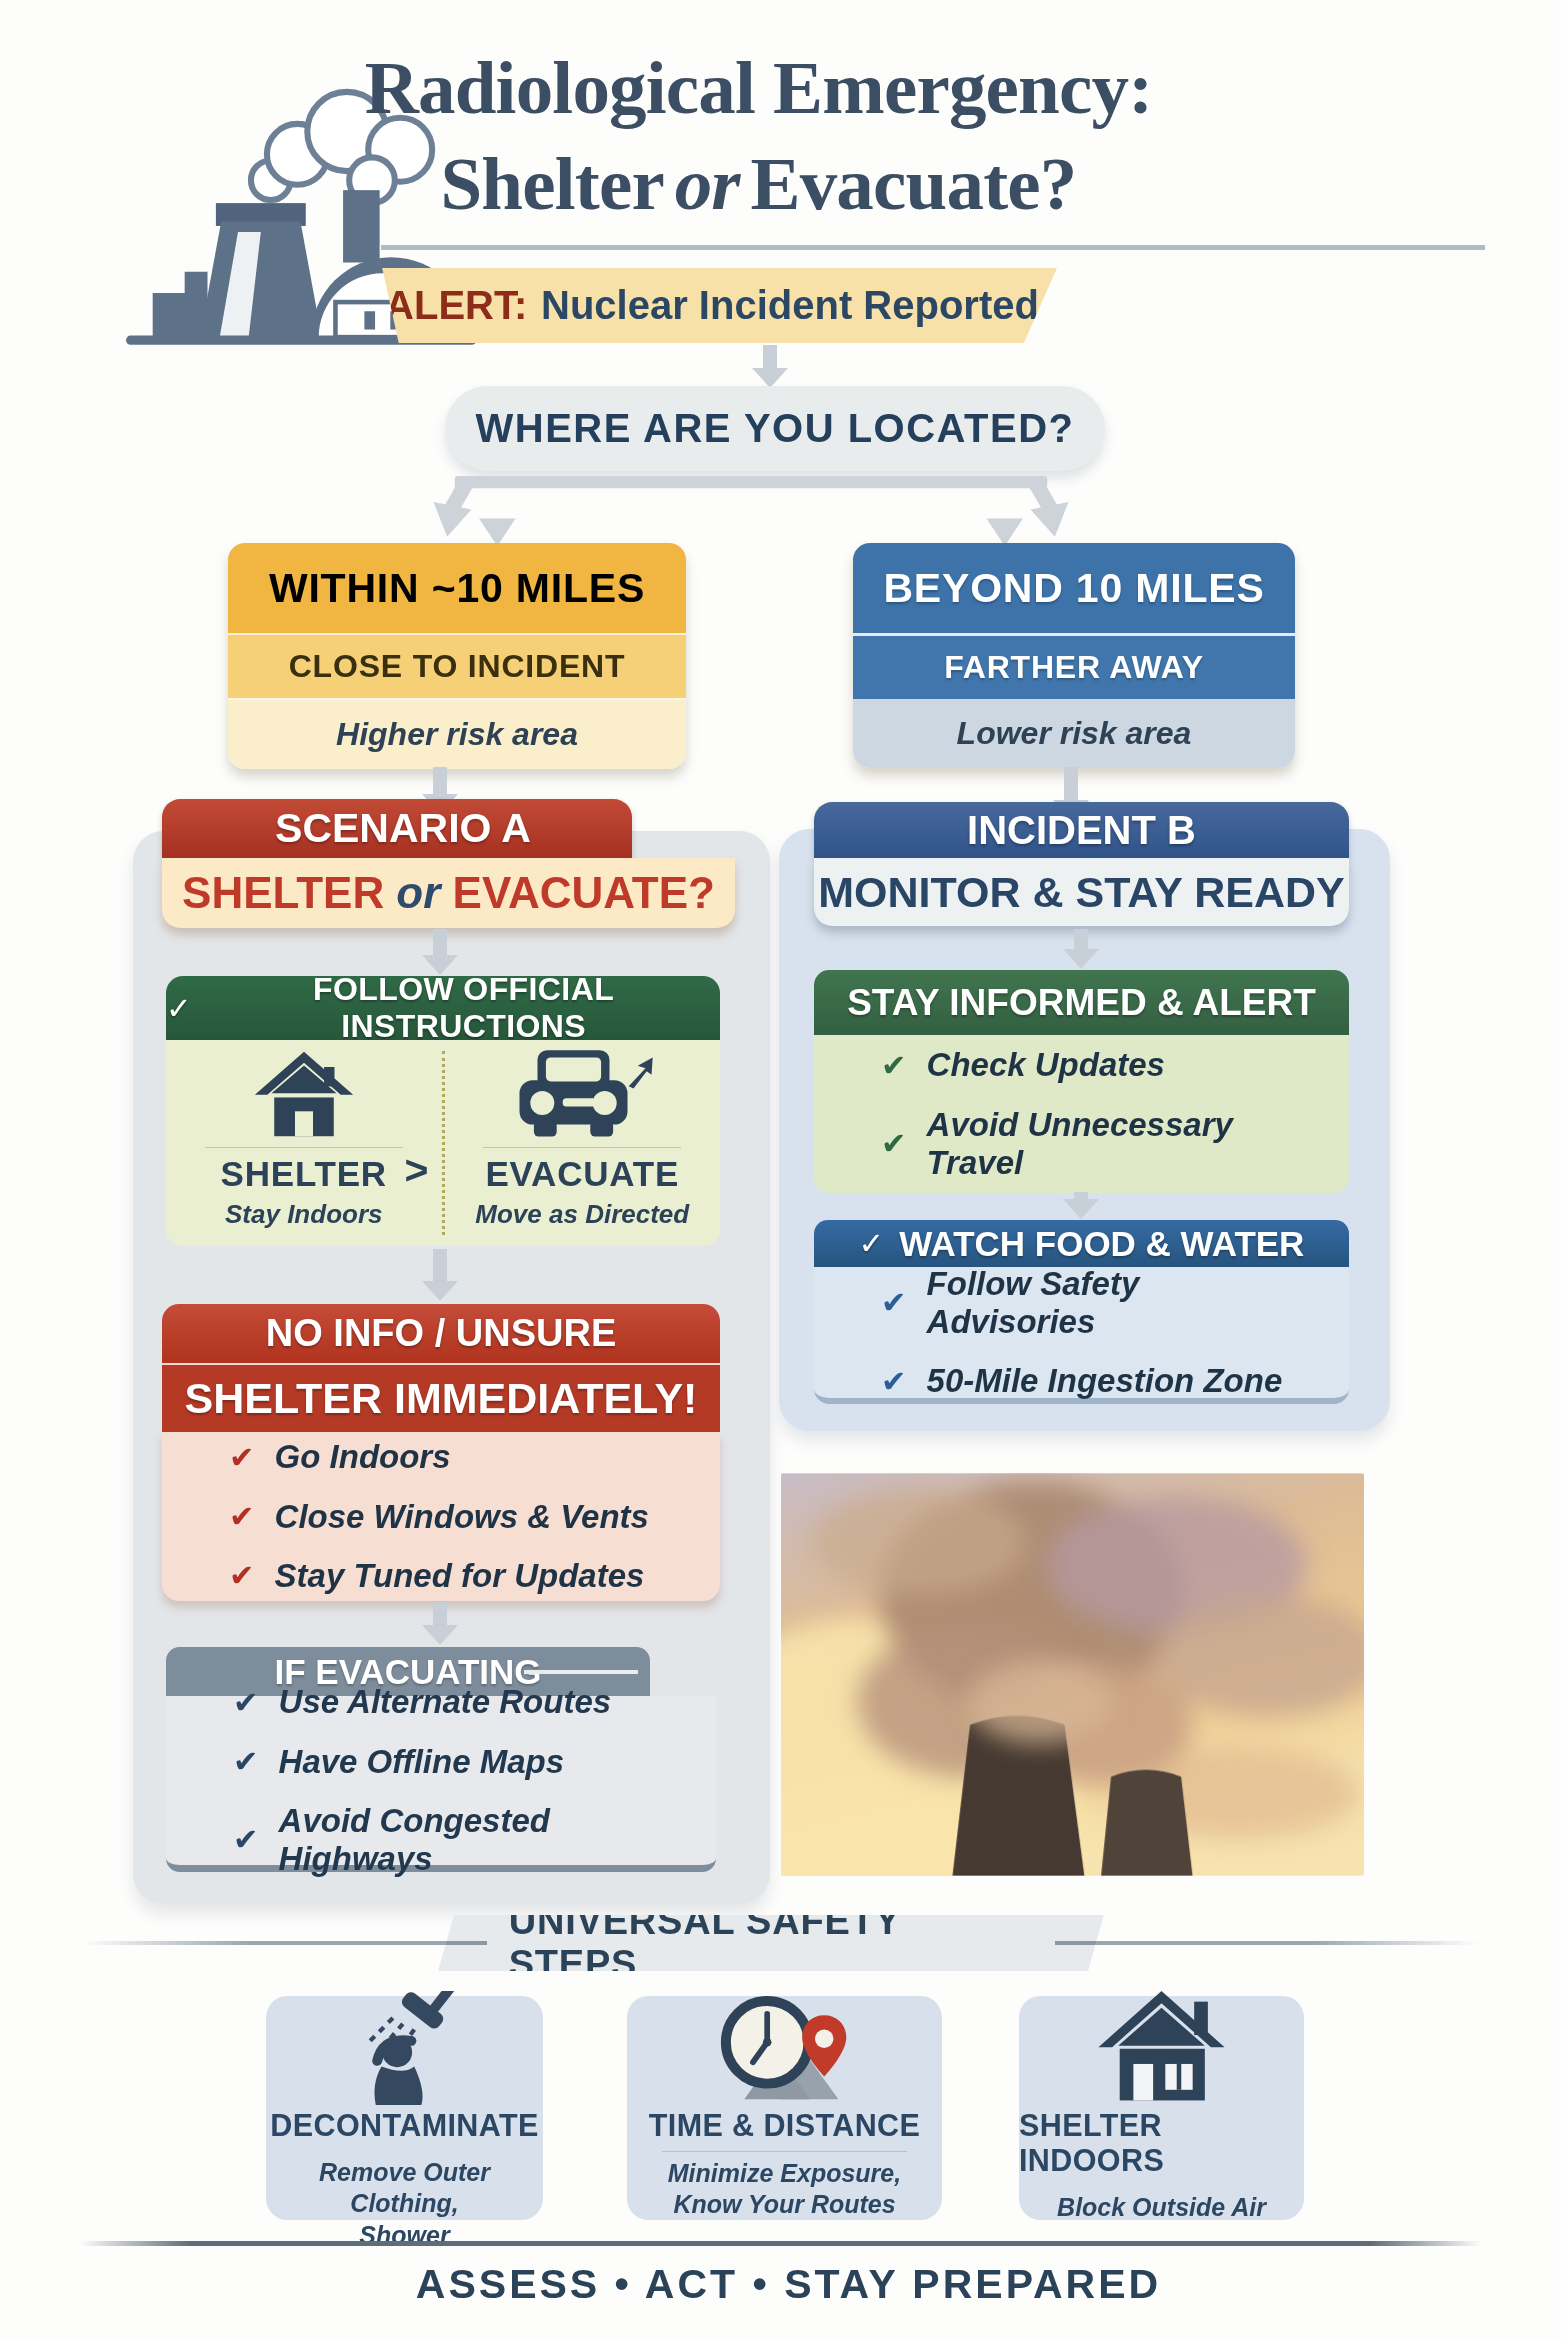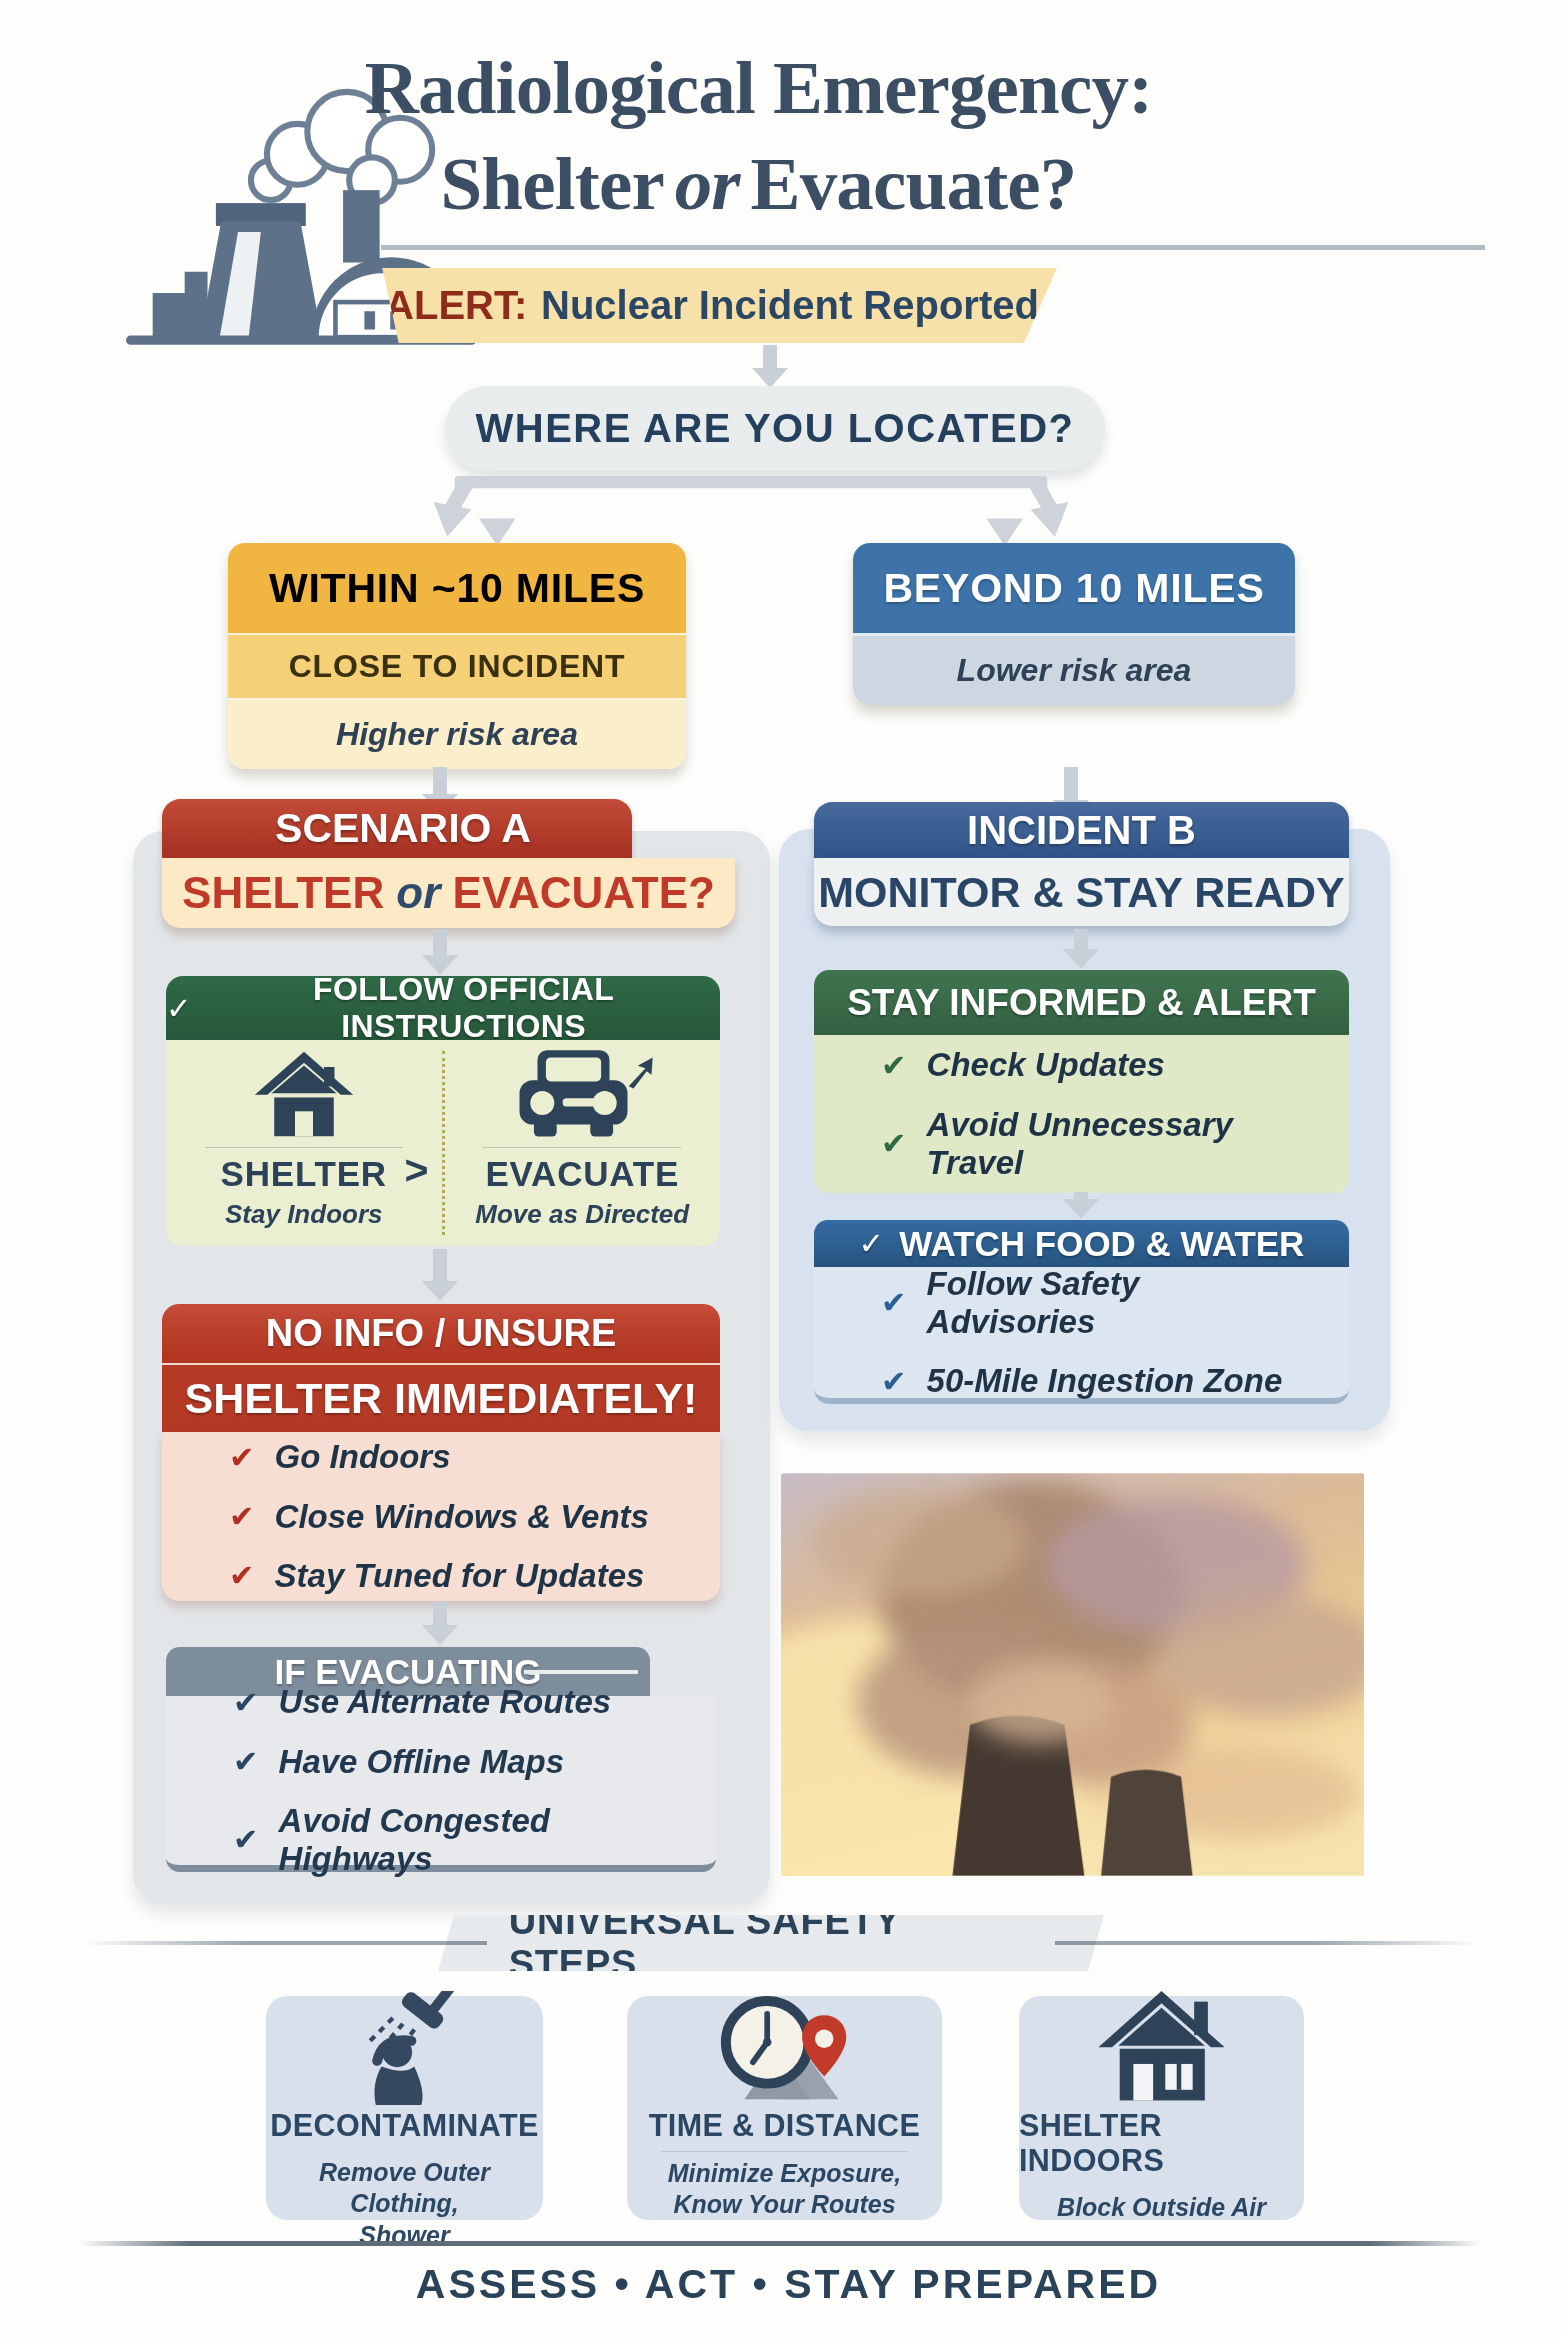--- a/index.html
+++ b/index.html
@@ -216,20 +216,21 @@
   </svg>
 
   <div class="abs bbox ybox">
     <div class="ctr r1">WITHIN ~10 MILES</div>
     <div class="ctr r2">CLOSE TO INCIDENT</div>
     <div class="ctr r3">Higher risk area</div>
   </div>
 
   <div class="abs bbox blbox">
     <div class="ctr r1">BEYOND 10 MILES</div>
+    <div class="ctr r2">FARTHER AWAY</div>
     <div class="ctr r3">Lower risk area</div>
   </div>
 
   <div class="varrow" style="left:422px;top:767px;--h:47px"></div>
   <div class="varrow" style="left:1053px;top:767px;--h:53px"></div>
 
   <div class="abs panelL"></div>
   <div class="abs panelR"></div>
 
   <div class="abs ctr scn-hd scnA-hd">SCENARIO A</div>

